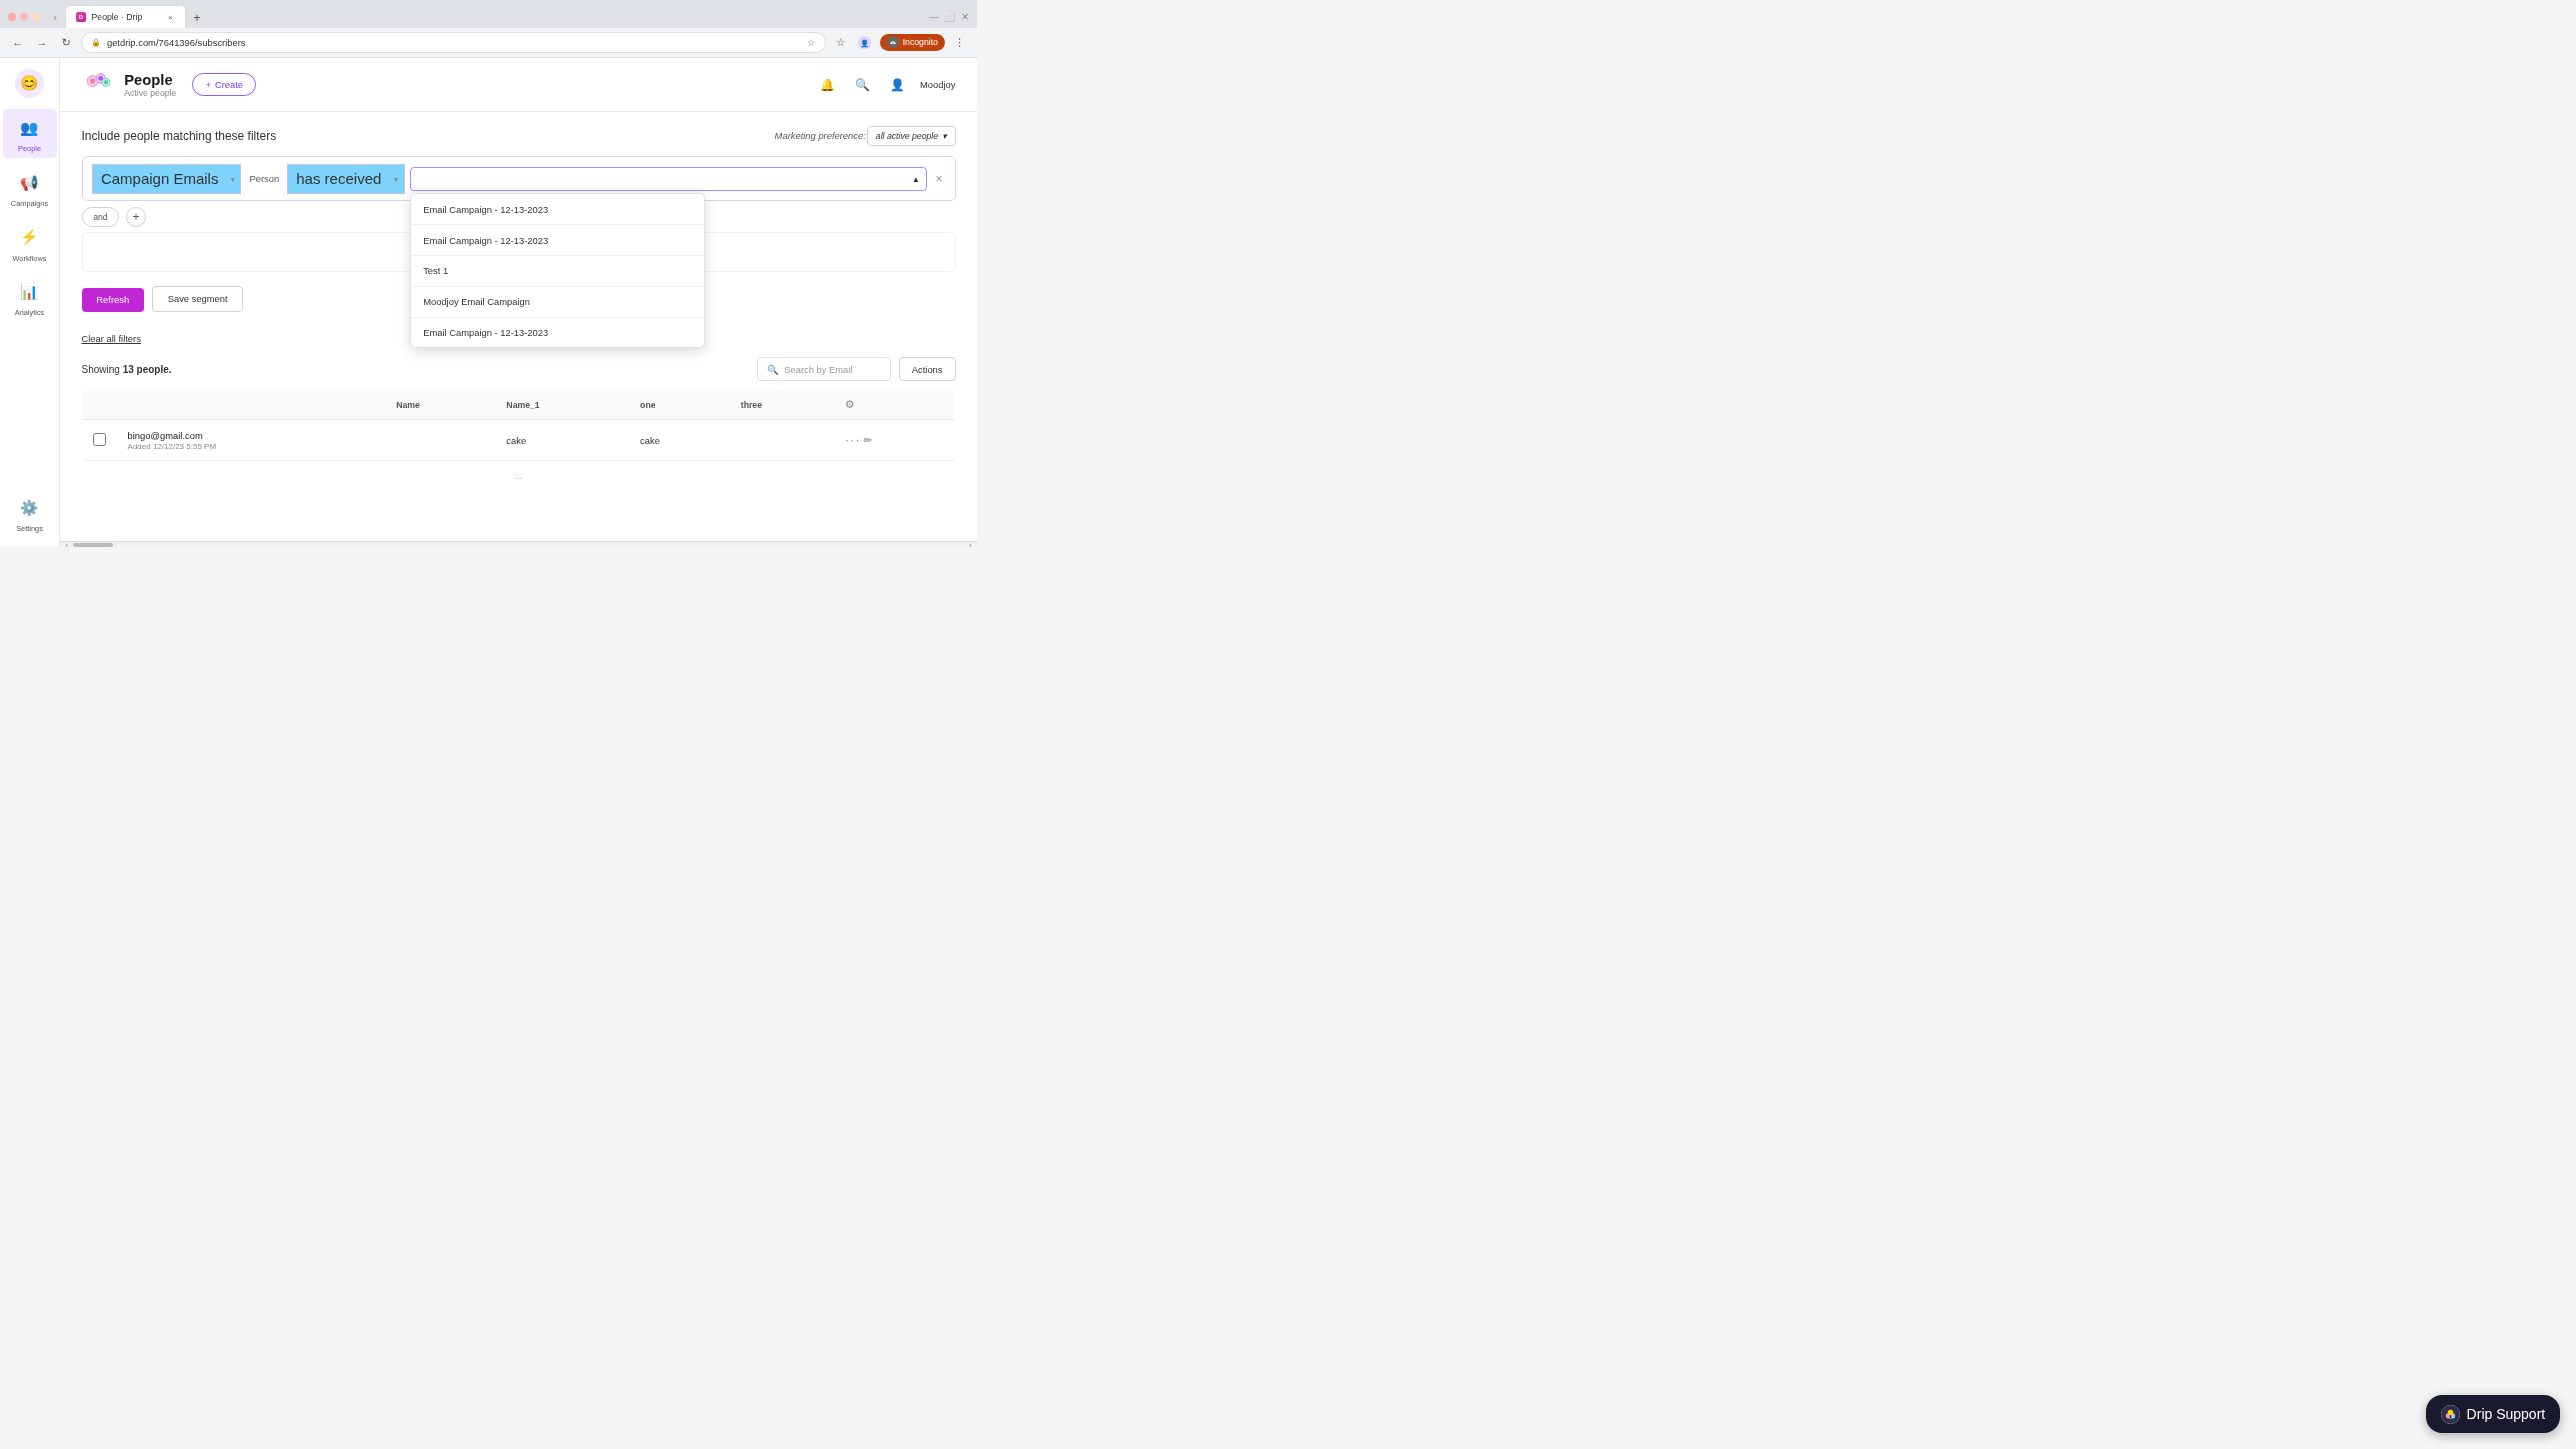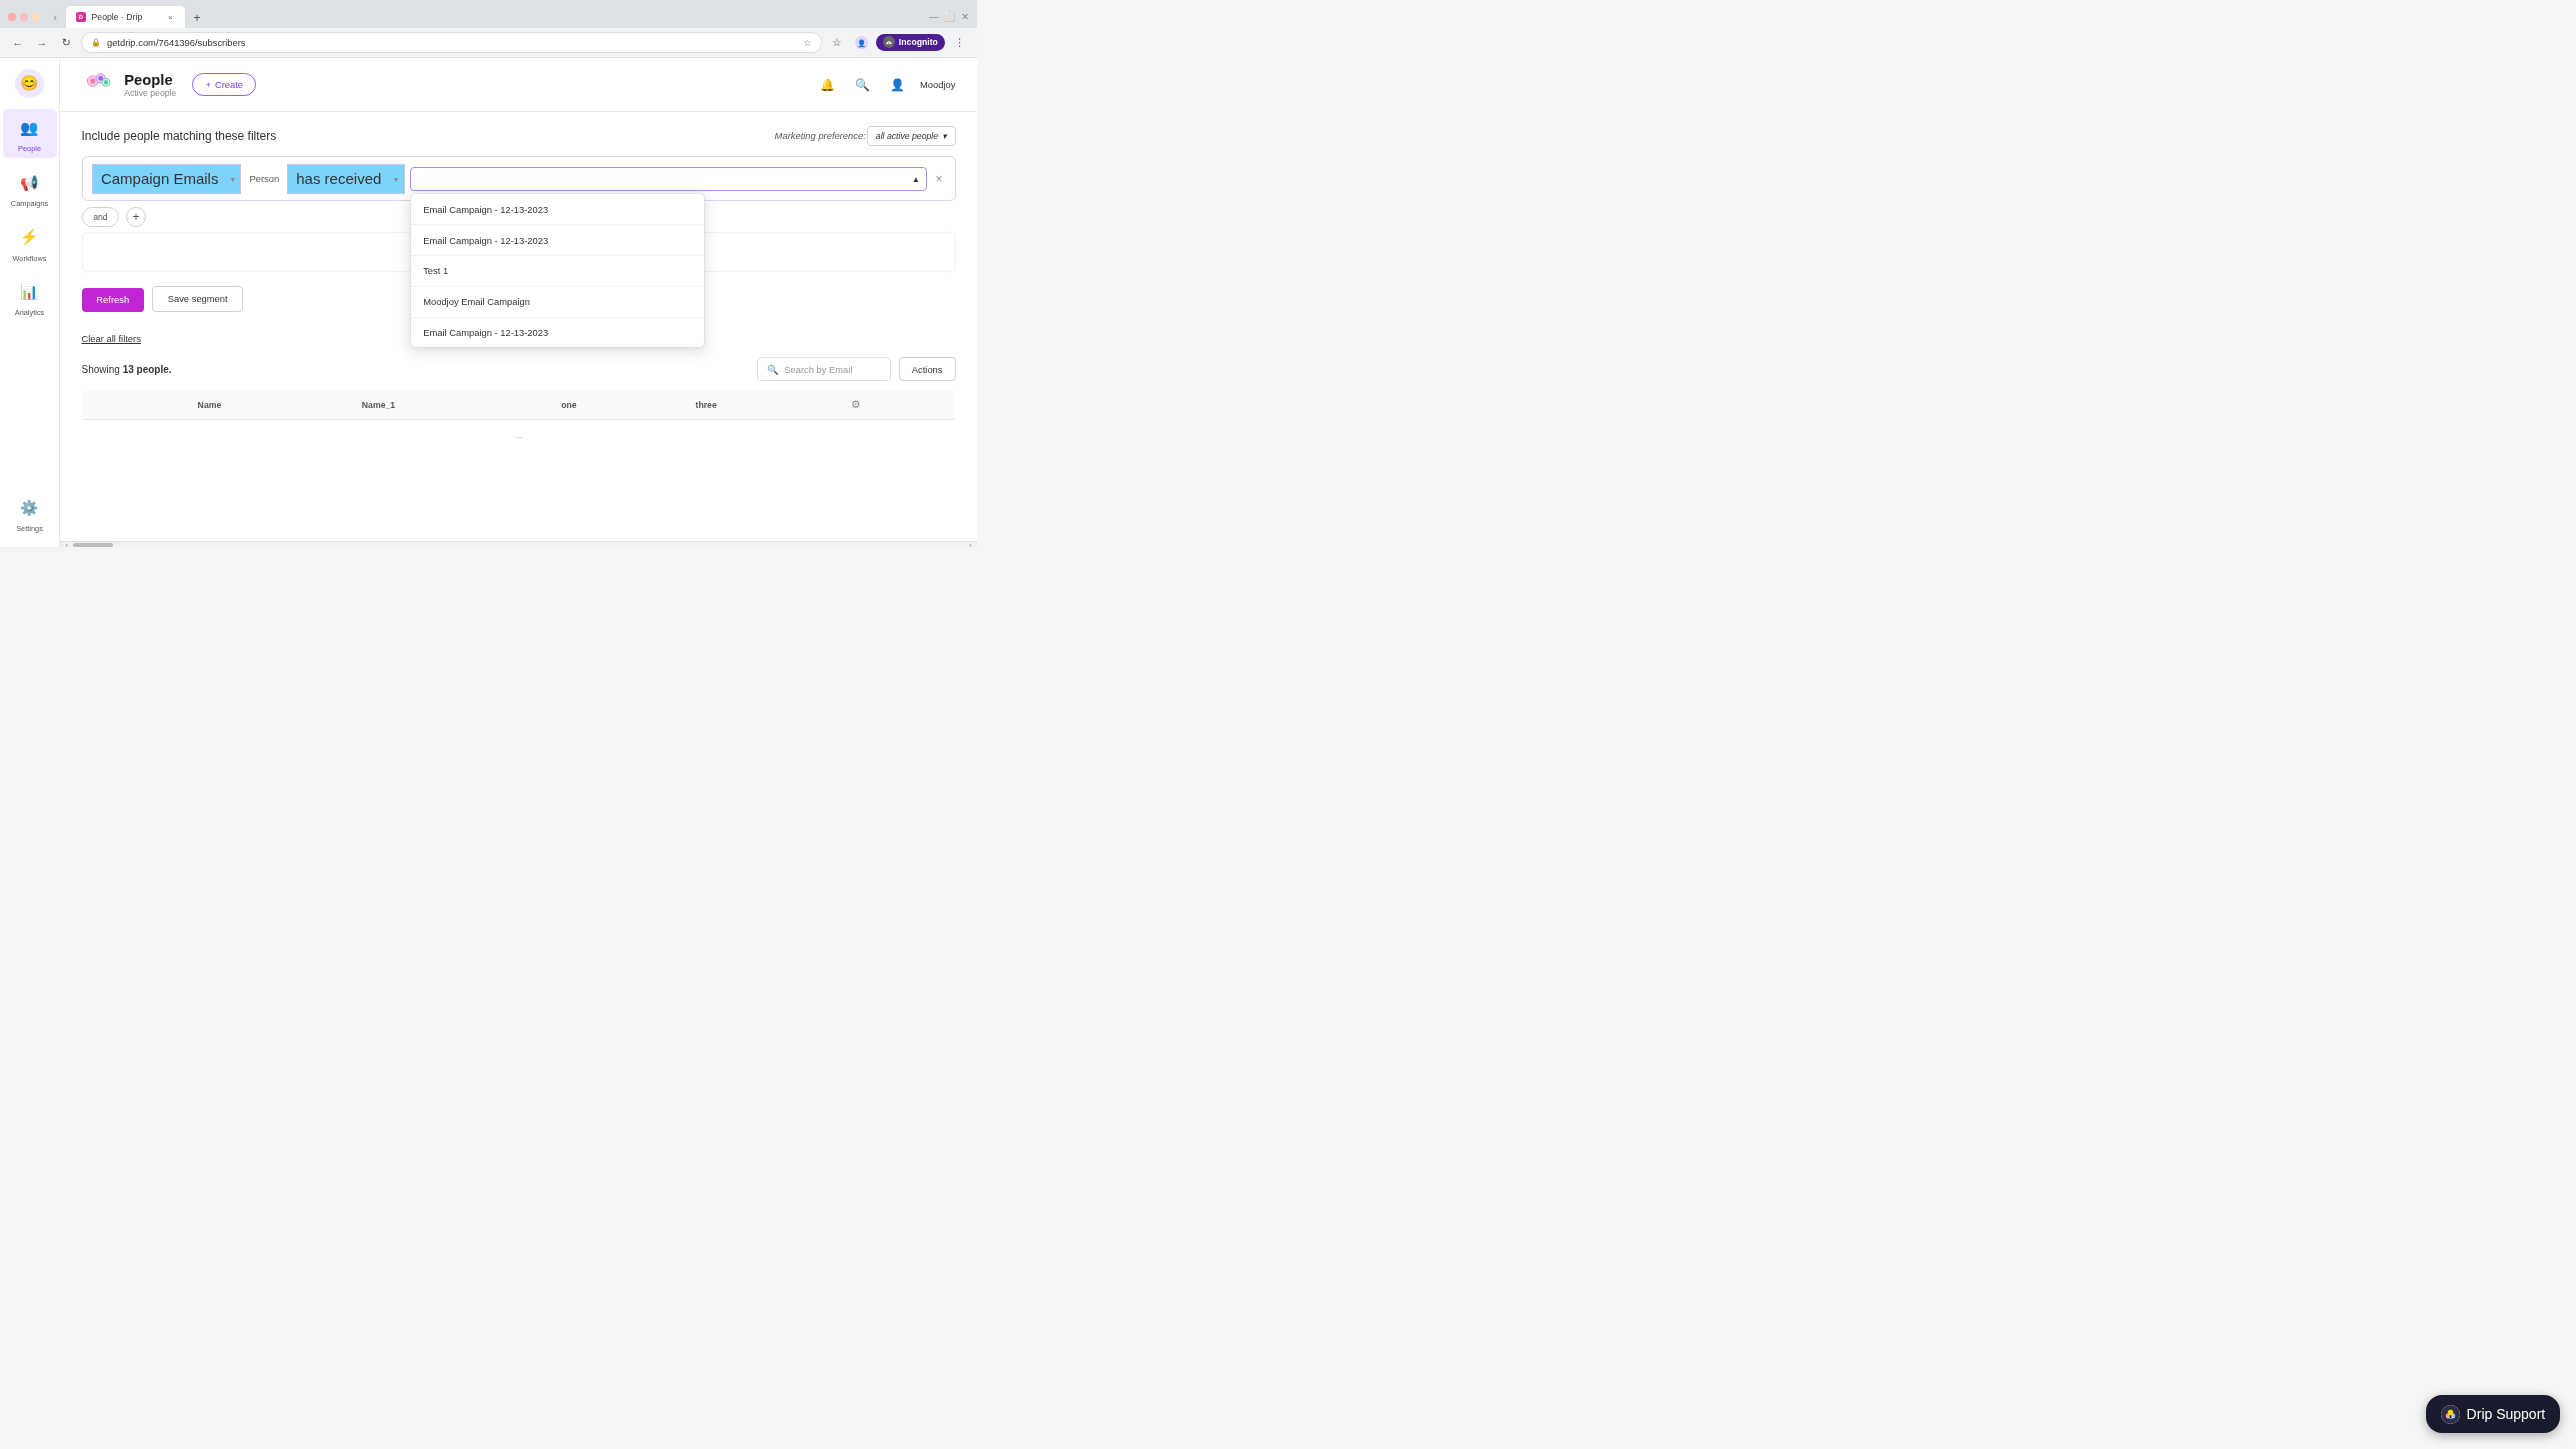--- a/index.html
+++ b/index.html
@@ -100,22 +100,22 @@
       color: #333;
     }
     .address-bar-url { flex: 1; }
     .star-btn, .profile-btn, .more-btn {
       width: 19px; height: 19px; border-radius: 50%; border: none;
       background: transparent; cursor: pointer; color: #555;
       display: flex; align-items: center; justify-content: center; font-size: 10.7px;
     }
     .incognito-badge {
       display: flex; align-items: center; gap: 4px;
-      background: #4c1d95; color: white; border-radius: 10.7px;
-      padding: 2.7px 6.7px; font-size: 8.7px; cursor: pointer; font-weight: bold;
+      background: #c2410c; color: white; border-radius: 10.7px;
+      padding: 2.7px 6.7px; font-size: 8.7px; cursor: pointer;
     }
 
     
     .app-container {
       display: flex;
       height: calc(547px - 56px);
       background: white;
     }
 
     
@@ -620,20 +620,37 @@
               <th>Name</th>
               <th>Name_1</th>
               <th>one</th>
               <th>three</th>
               <th>
                 <button class="gear-btn">⚙</button>
               </th>
             </tr>
           </thead>
           <tbody>
+            <tr class="table-row">
+              <td class="checkbox-cell">
+                <input type="checkbox" style="">
+              </td>
+              <td>
+                <div class="email-cell">bingo@gmail.com</div>
+                <div class="added-text">Added 12/12/23 5:55 PM</div>
+              </td>
+              <td></td>
+              <td>cake</td>
+              <td>cake</td>
+              <td></td>
+              <td style="white-space:nowrap;">
+                <button class="dots-btn">···</button>
+                <button class="pencil-btn">✏</button>
+              </td>
+            </tr>
             <tr>
               <td colspan="7" style="height:27px; color:#aaa; font-size:8.7px; text-align:center;">...</td>
             </tr>
           </tbody>
         </table>
       </div>
 
     </div>
 
     <div class="h-scrollbar">

